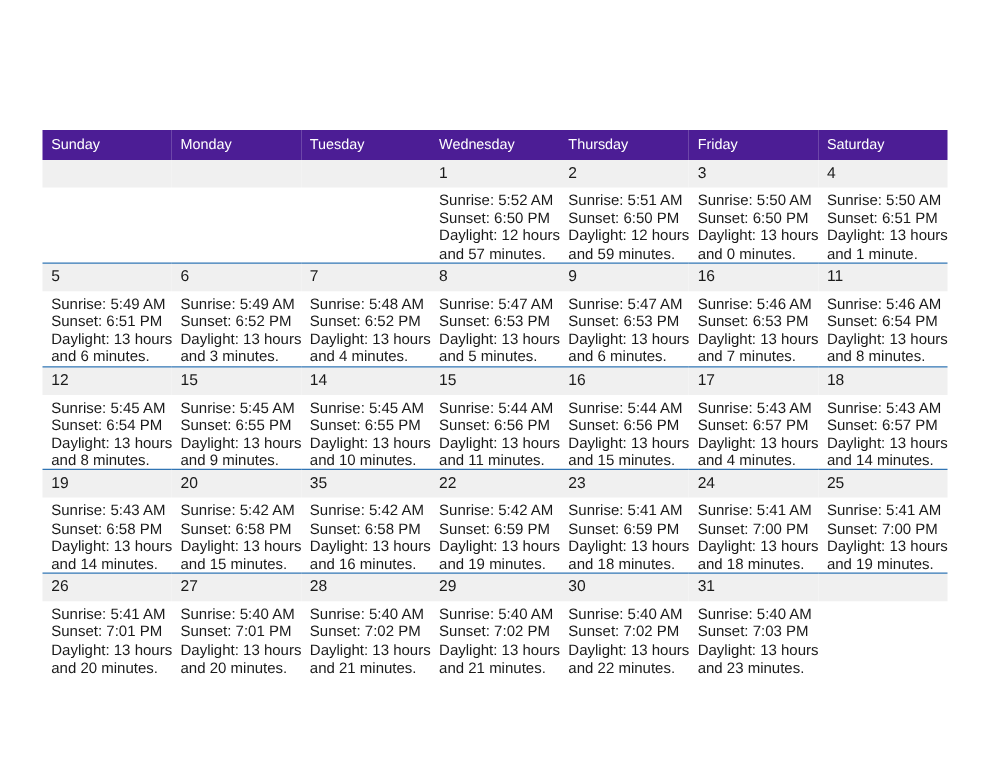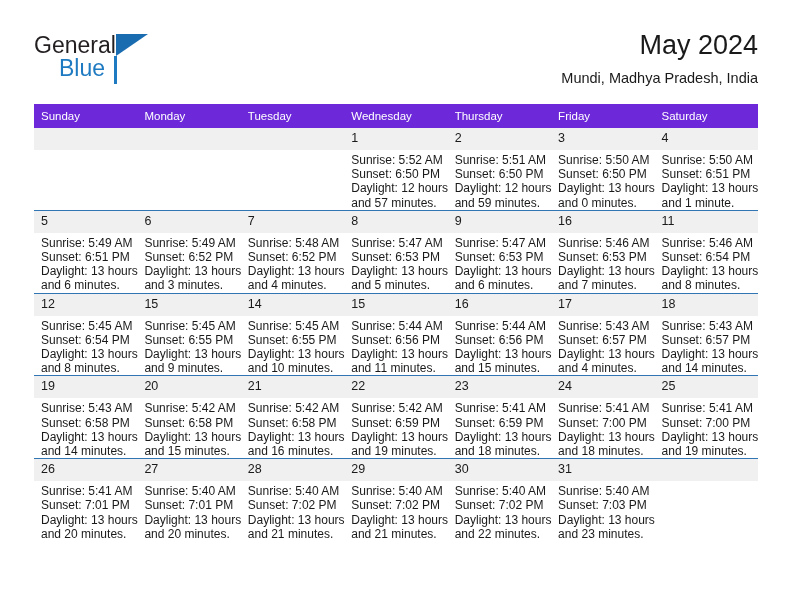--- a/index.html
+++ b/index.html
@@ -94,21 +94,21 @@
   
   .cal {
     position: absolute;
     left: 34px;
     top: 104px;
     width: 724px;
     border-collapse: collapse;
     table-layout: fixed;
   }
   .cal th {
-    background: #6d28d9;
+    background: #4c1d95;
     color: #ffffff;
     font-size: 11.5px;
     font-weight: normal;
     text-align: left;
     padding: 5px 0 5px 7px;
     height: 14px;
     line-height: 14px;
   }
   .cal td {
     vertical-align: top;
@@ -139,35 +139,20 @@
   }
   .info div {
     white-space: nowrap;
   }
 </style>
 </head>
 <body>
 
 <div class="page">
 
-  <div class="top">
-
-    <div class="logo">
-      <span class="logo-general">General</span>
-      <span class="logo-tri"></span>
-      <span class="logo-bar"></span>
-      <span class="logo-blue">Blue</span>
-    </div>
-
-    <div class="title-wrap">
-      <div class="cal-title">May 2024</div>
-      <div class="cal-sub">Mundi, Madhya Pradesh, India</div>
-    </div>
-
-  </div>
 
   <table class="cal">
     <thead>
       <tr id="hdr-row">
           <th>Sunday</th>
           <th>Monday</th>
           <th>Tuesday</th>
           <th>Wednesday</th>
           <th>Thursday</th>
           <th>Friday</th>
@@ -365,21 +350,21 @@
           <td>
             <div class="daynum">20</div>
             <div class="info">
               <div>Sunrise: 5:42 AM</div>
               <div>Sunset: 6:58 PM</div>
               <div>Daylight: 13 hours</div>
               <div>and 15 minutes.</div>
             </div>
           </td>
           <td>
-            <div class="daynum">21</div>
+            <div class="daynum">35</div>
             <div class="info">
               <div>Sunrise: 5:42 AM</div>
               <div>Sunset: 6:58 PM</div>
               <div>Daylight: 13 hours</div>
               <div>and 16 minutes.</div>
             </div>
           </td>
           <td>
             <div class="daynum">22</div>
             <div class="info">

